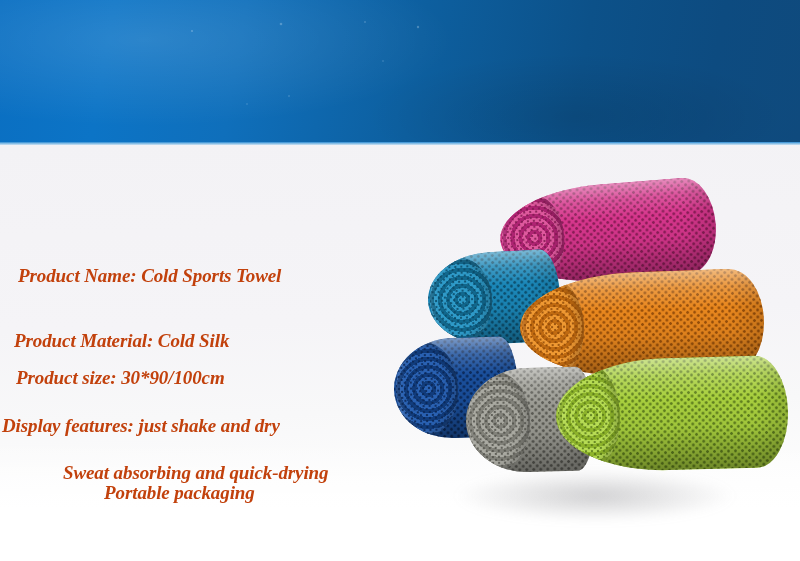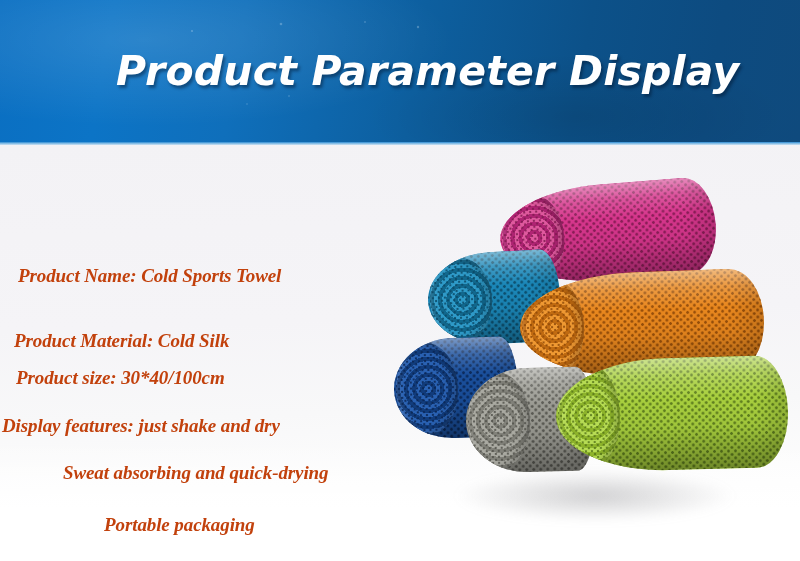--- a/index.html
+++ b/index.html
@@ -97,21 +97,21 @@
     font-style: italic;
     color: #c2410c;
     white-space: nowrap;
     letter-spacing: -0.1px;
   }
   .l1 { left: 18px;  top: 265px; }
   .l2 { left: 14px;  top: 314px; margin-top: 16px; }
   .l3 { left: 16px;  top: 367px; }
   .l4 { left: 2px;   top: 415px; }
   .l5 { left: 63px;  top: 462px; }
-  .l6 { left: 104px; top: 514px; }
+  .l6 { left: 104px; top: 482px; }
 
   
   .photo {
     position: absolute;
     left: 380px;
     top: 160px;
     width: 420px;
     height: 401px;
   }
   .ground-shadow {
@@ -205,31 +205,30 @@
     <div class="banner-sheen"></div>
     <svg class="banner-specks" viewBox="0 0 800 142">
       <circle cx="192" cy="31" r="1.1" fill="#bcd9f0" opacity="0.7"></circle>
       <circle cx="281" cy="24" r="1.3" fill="#cfe4f4" opacity="0.6"></circle>
       <circle cx="365" cy="22" r="1.0" fill="#bcd9f0" opacity="0.5"></circle>
       <circle cx="418" cy="27" r="1.2" fill="#cfe4f4" opacity="0.6"></circle>
       <circle cx="289" cy="96" r="1.1" fill="#9cc6e6" opacity="0.5"></circle>
       <circle cx="383" cy="61" r="1.0" fill="#9cc6e6" opacity="0.45"></circle>
       <circle cx="247" cy="104" r="1.0" fill="#bcd9f0" opacity="0.35"></circle>
     </svg>
-    <div class="banner-title">Product Parameter Display</div>
   </div>
   <div class="banner-bottomline"></div>
 
   <div class="stage">
     <div class="stage-floor"></div>
   </div>
 
   <div class="spec-line l1">Product Name: Cold Sports Towel</div>
   <div class="spec-line l2">Product Material: Cold Silk</div>
-  <div class="spec-line l3">Product size: 30*40/100cm</div>
+  <div class="spec-line l3">Product size: 30*90/100cm</div>
   <div class="spec-line l4">Display features: just shake and dry</div>
   <div class="spec-line l5">Sweat absorbing and quick-drying</div>
   <div class="spec-line l6">Portable packaging</div>
 
   <div class="photo">
     <div class="ground-shadow"></div>
 
     <div class="towel t-pink" style="--base:#d6368c; --dot:#7d1a4e; --coilA:#e05a9f; --coilB:#b02574;">
       <div class="mesh"></div>
       <div class="tip"></div>

